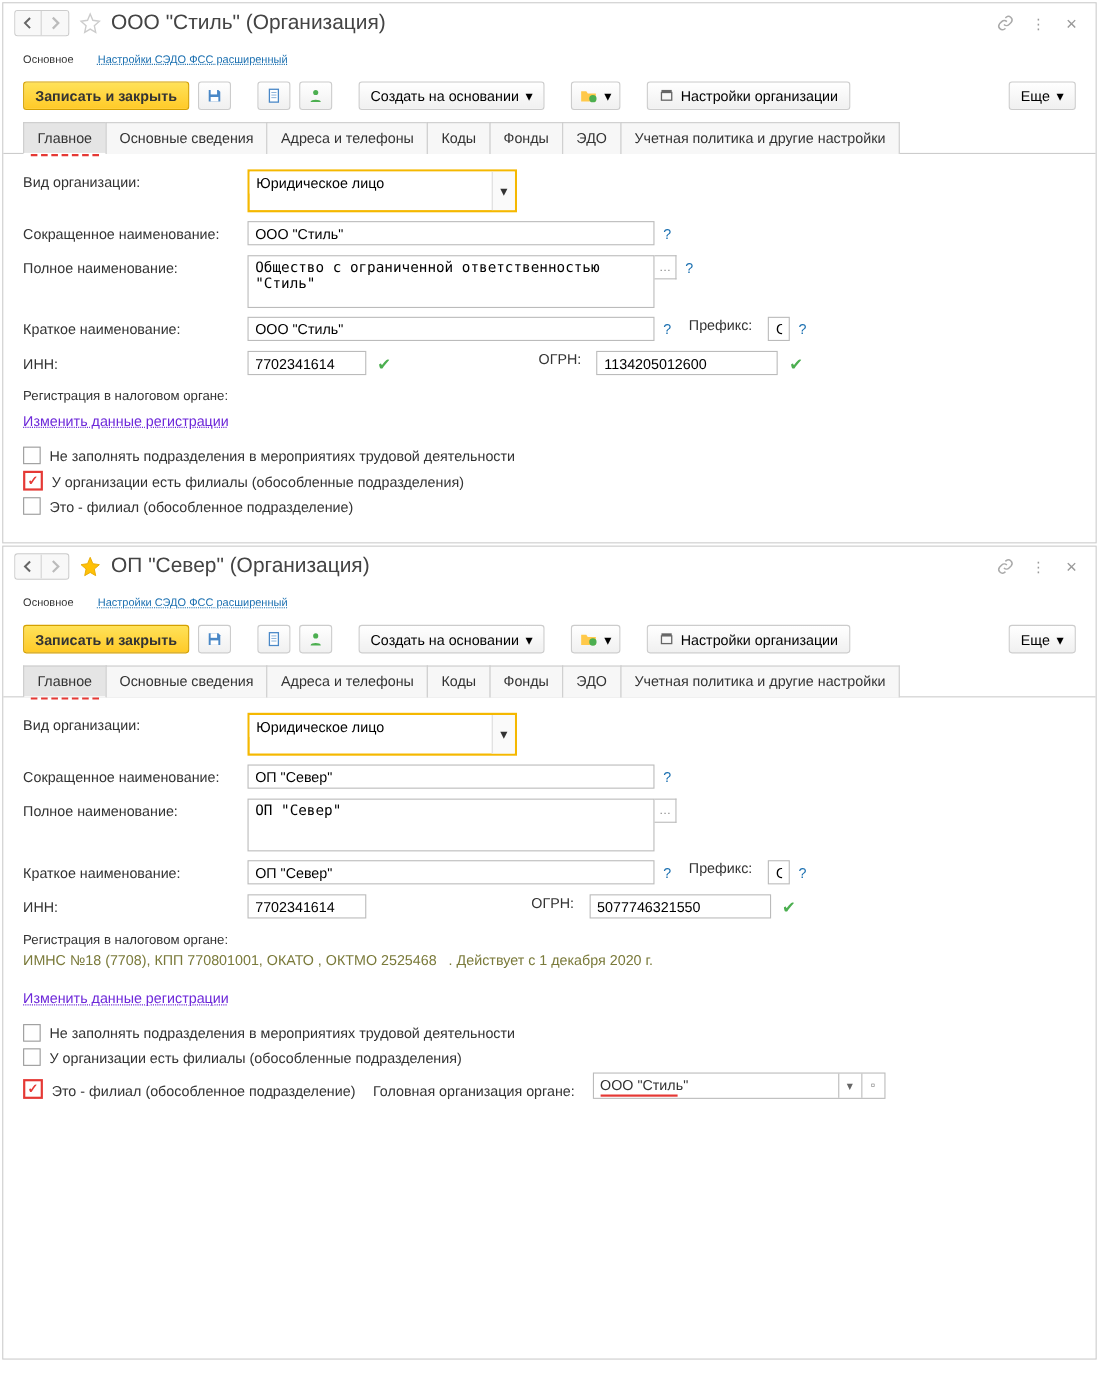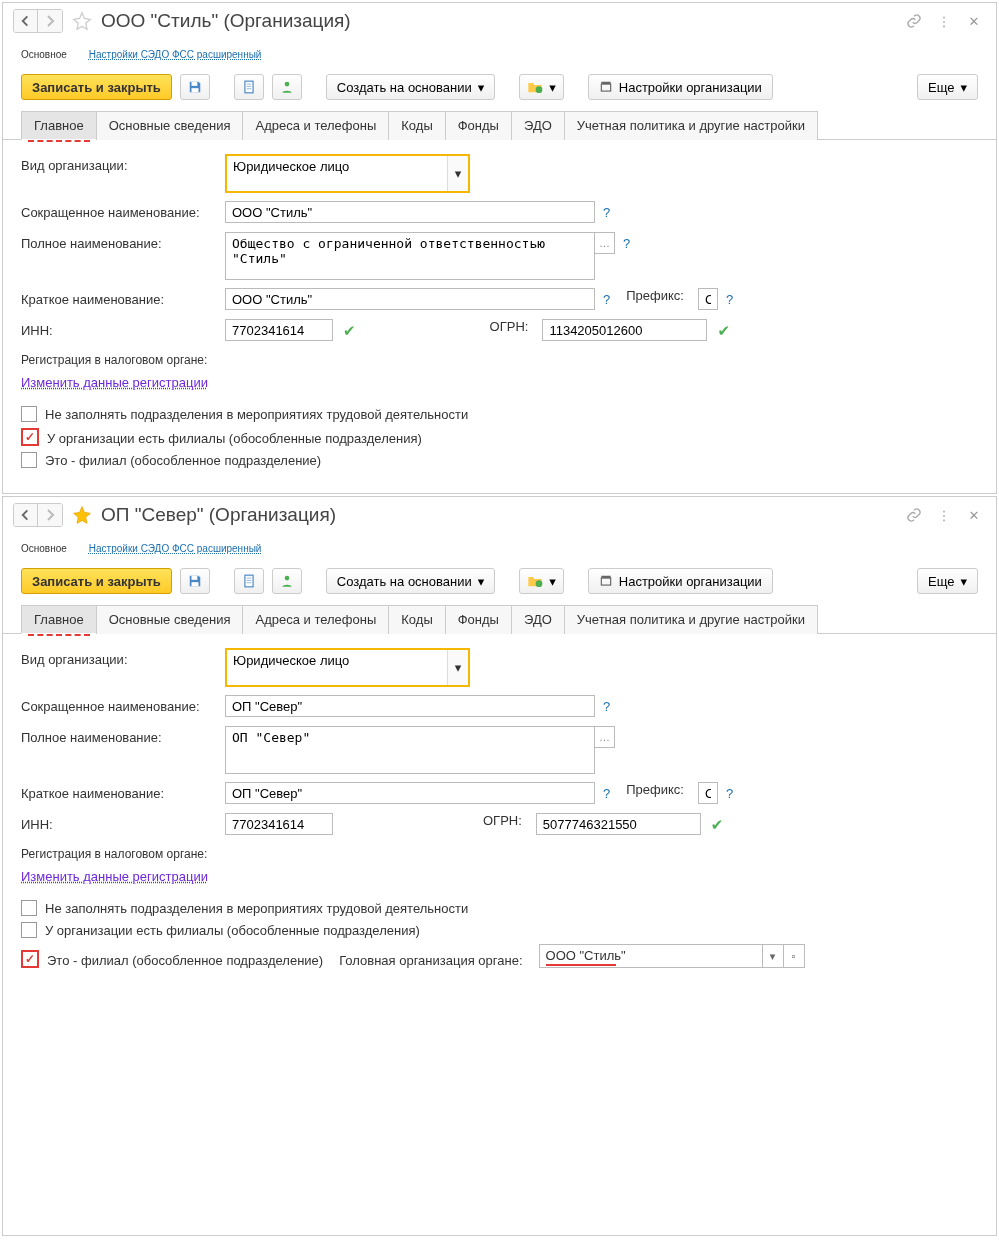--- a/index.html
+++ b/index.html
@@ -319,20 +319,21 @@
     </div>
     <div class="row">
       <div class="lbl">ИНН:</div>
       <input class="input med" value="7702341614" style="">
       <div style="width:130px"></div>
       <span class="inline-lbl">ОГРН:</span>
       <input class="input ogrn" value="5077746321550" style="">
       <span class="check">✔</span>
     </div>
     <div class="section-hdr">Регистрация в налоговом органе:</div>
+    <div class="olive"><span>ИМНС №18 (7708), КПП 770801001, ОКАТО , ОКТМО 2525468</span>&nbsp;&nbsp;&nbsp;<span>. Действует с 1 декабря 2020 г.</span></div>
     <span class="link-dotted">Изменить данные регистрации</span>
     <div class="chk-row">
         <span class="chk"></span>
         <span>Не заполнять подразделения в мероприятиях трудовой деятельности</span>
       </div>
     <div class="chk-row">
         <span class="chk"></span>
         <span>У организации есть филиалы (обособленные подразделения)</span>
       </div>
     <div class="chk-row">

